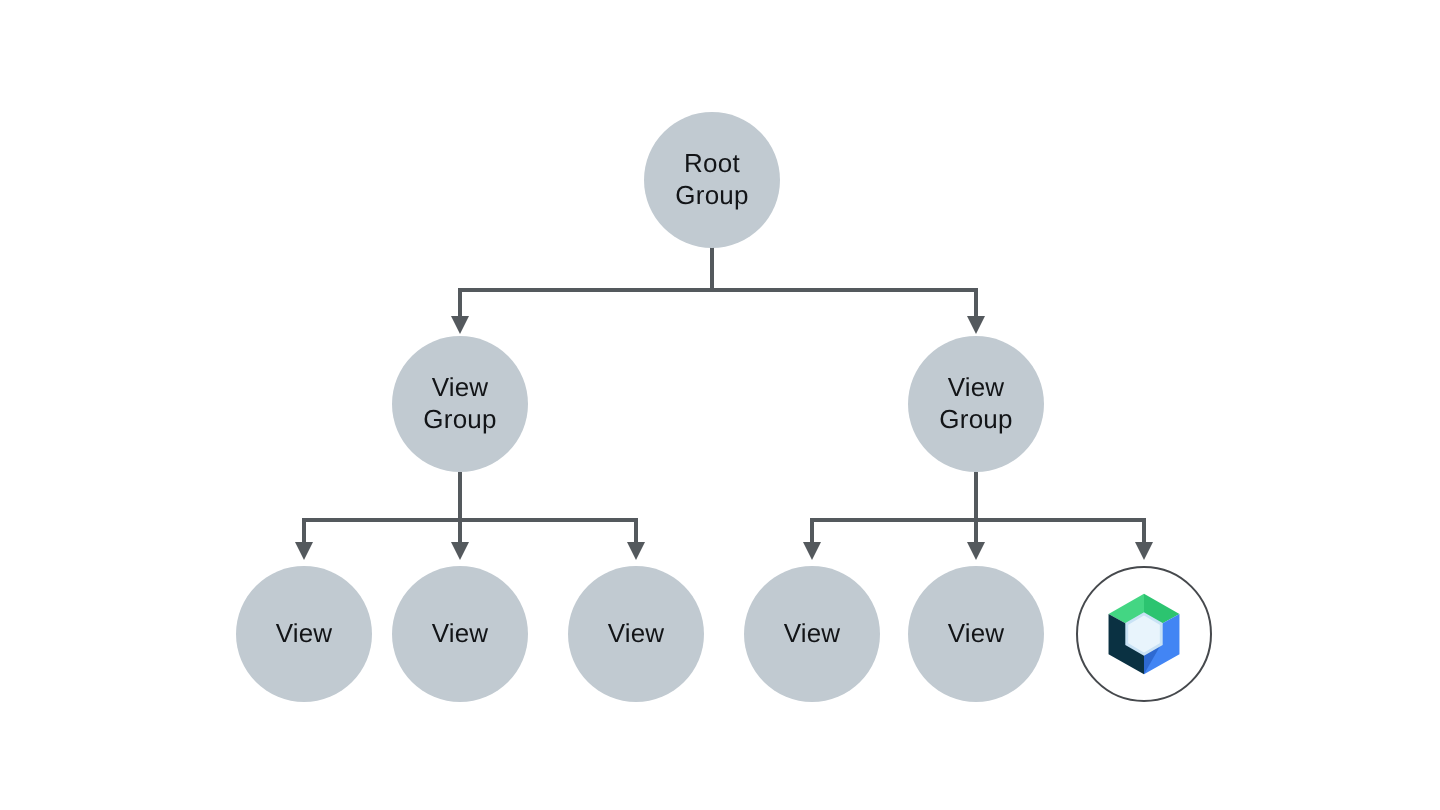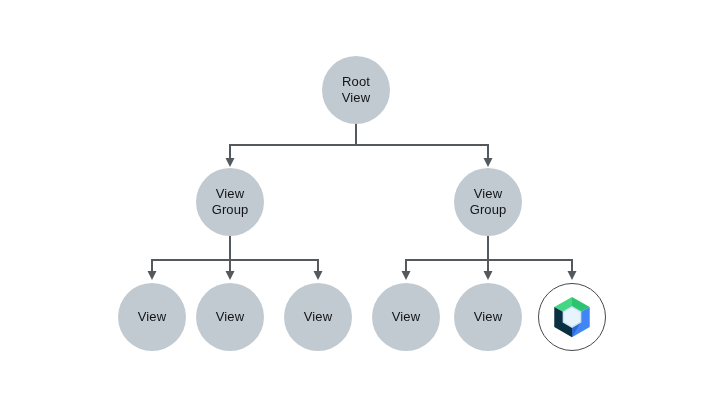--- a/index.html
+++ b/index.html
@@ -51,21 +51,21 @@
       <polygon points="147.5,271 156.5,271 152,280"></polygon>
       <polygon points="225.5,271 234.5,271 230,280"></polygon>
       <polygon points="313.5,271 322.5,271 318,280"></polygon>
       <polygon points="401.5,271 410.5,271 406,280"></polygon>
       <polygon points="483.5,271 492.5,271 488,280"></polygon>
       <polygon points="567.5,271 576.5,271 572,280"></polygon>
     </g>
   </svg>
 
   <div class="node" style="left:356px; top:90px;">Root
-View</div>
+Group</div>
 
   <div class="node" style="left:230px; top:202px;">View
 Group</div>
 
   <div class="node" style="left:488px; top:202px;">View
 Group</div>
 
   <div class="node" style="left:152px; top:317px;">View</div>
 
   <div class="node" style="left:230px; top:317px;">View</div>

